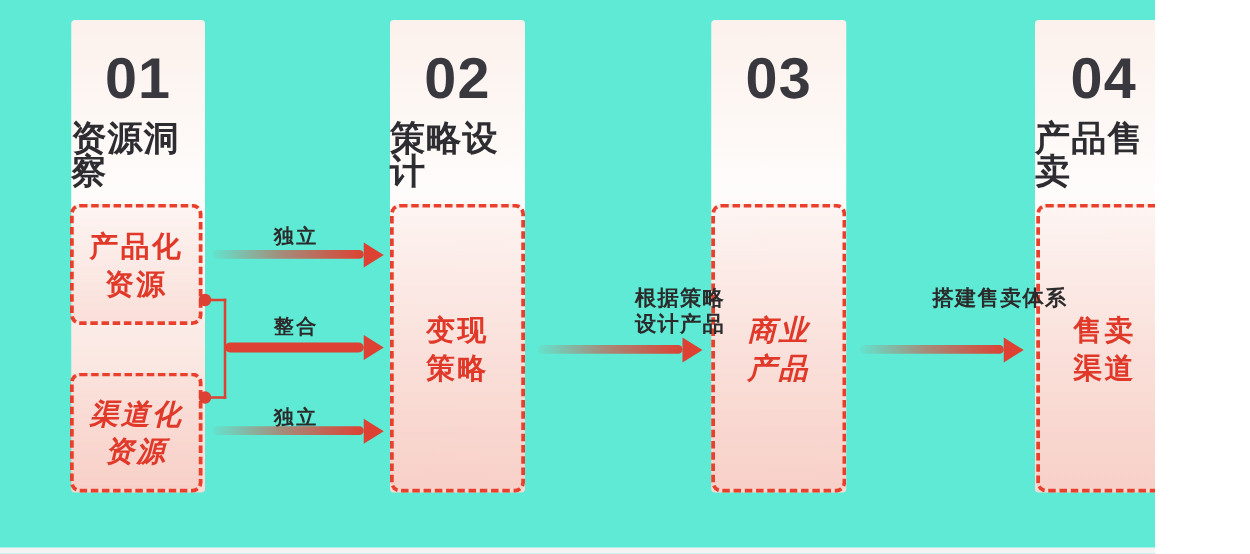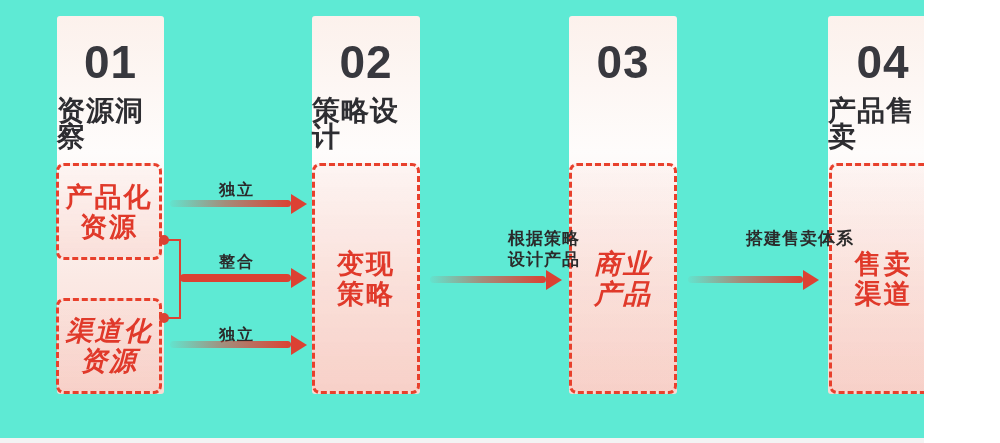--- a/index.html
+++ b/index.html
@@ -19,21 +19,21 @@
   .step-title{
     margin-top:10px;font-size:28px;line-height:26px;font-weight:bold;color:#2d2d31;letter-spacing:1px;
   }
   
   .dbox{
     position:absolute;border:3px dashed #e8402c;border-radius:8px;box-sizing:border-box;
     background:linear-gradient(180deg,rgba(240,115,95,0.04),rgba(240,115,95,0.10));
     display:flex;flex-direction:column;align-items:center;justify-content:center;
   }
   .dbox .bline{
-    font-size:27px;line-height:30px;font-weight:bold;color:#e0392a;letter-spacing:2px;text-align:center;
+    font-size:23px;line-height:30px;font-weight:bold;color:#e0392a;letter-spacing:2px;text-align:center;
   }
   
   .abody{position:absolute;height:7px;border-radius:4px;}
   .abody.grad{background:linear-gradient(90deg,rgba(220,65,51,0.04) 0%,rgba(220,65,51,0.55) 45%,#dc4133 100%);}
   .abody.solid{background:#dc4133;height:8px;}
   .ahead{
     position:absolute;width:0;height:0;
     border-top:10px solid transparent;border-bottom:10px solid transparent;border-left:16px solid #dc4133;
   }
   .alabel{

